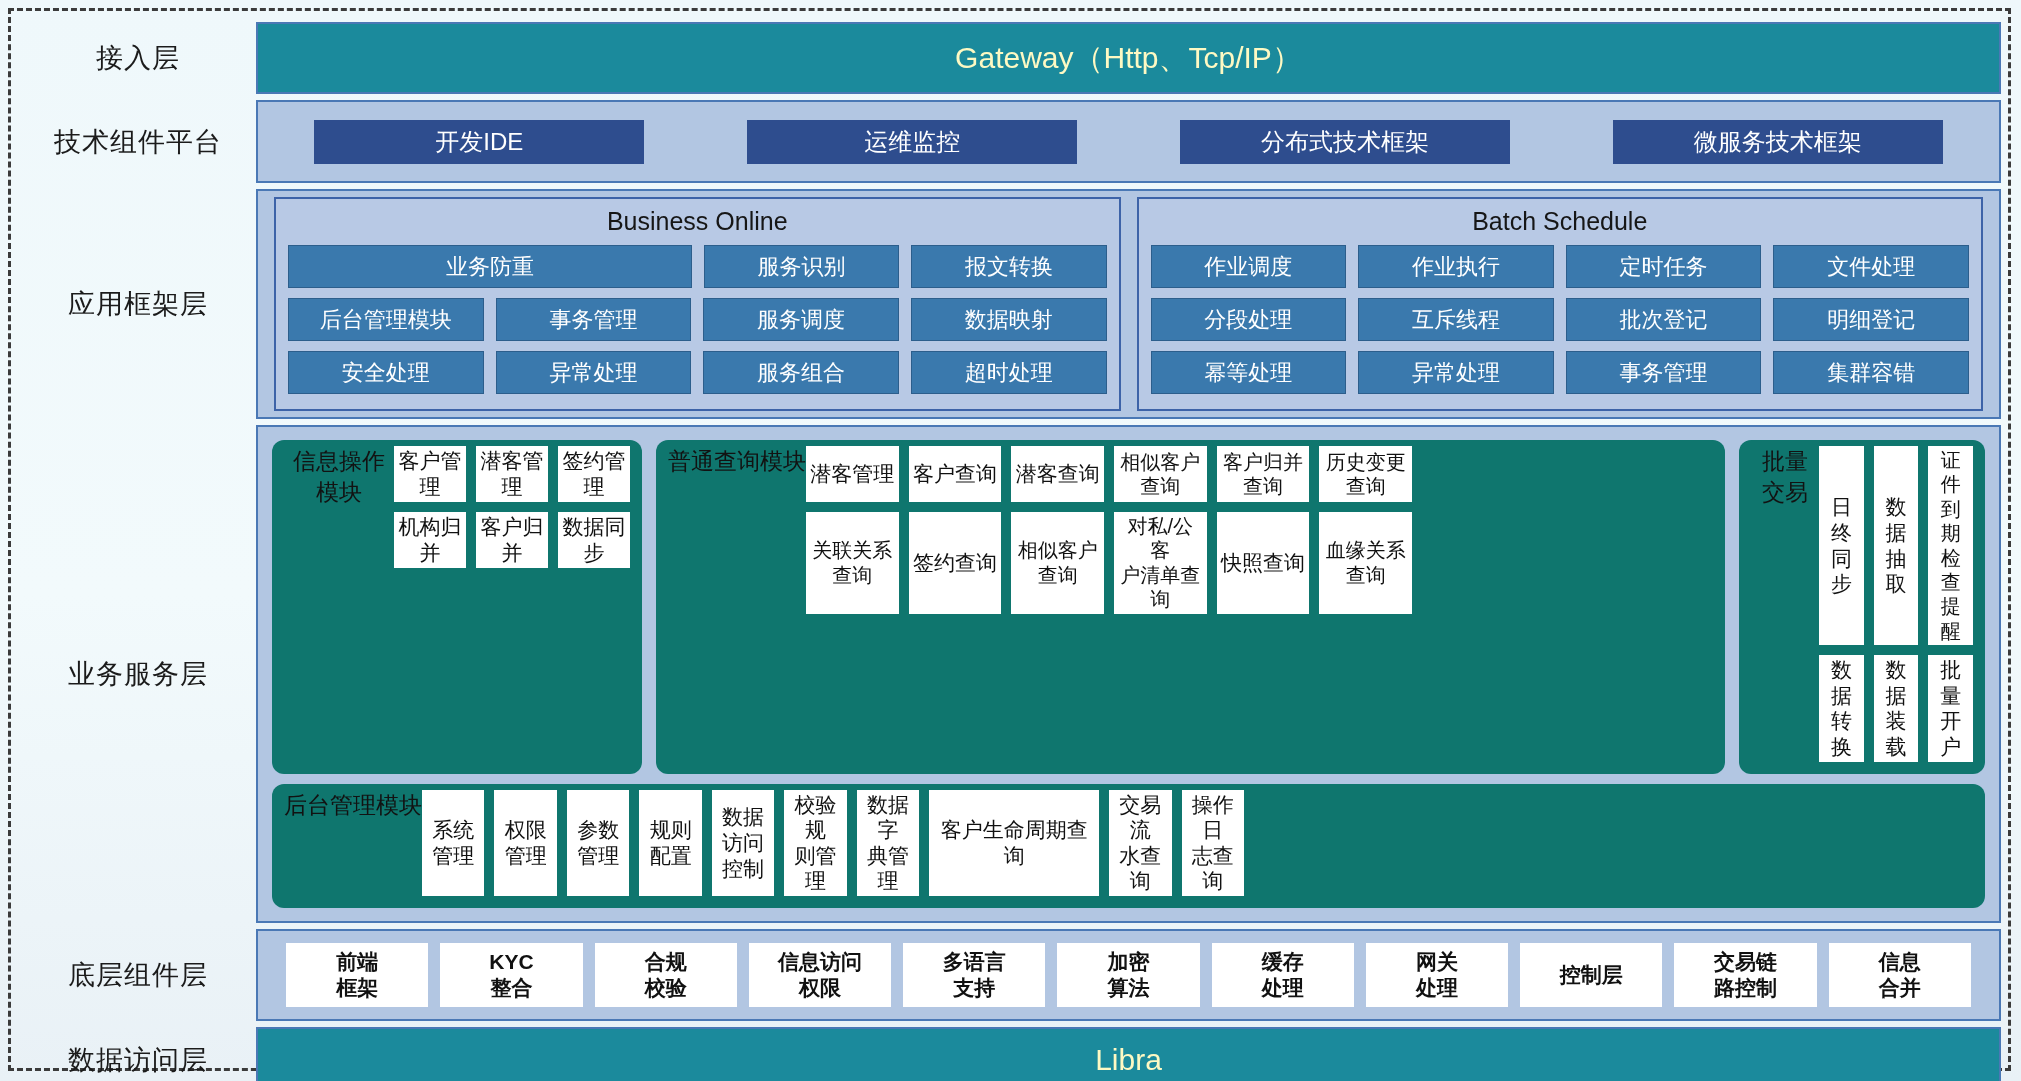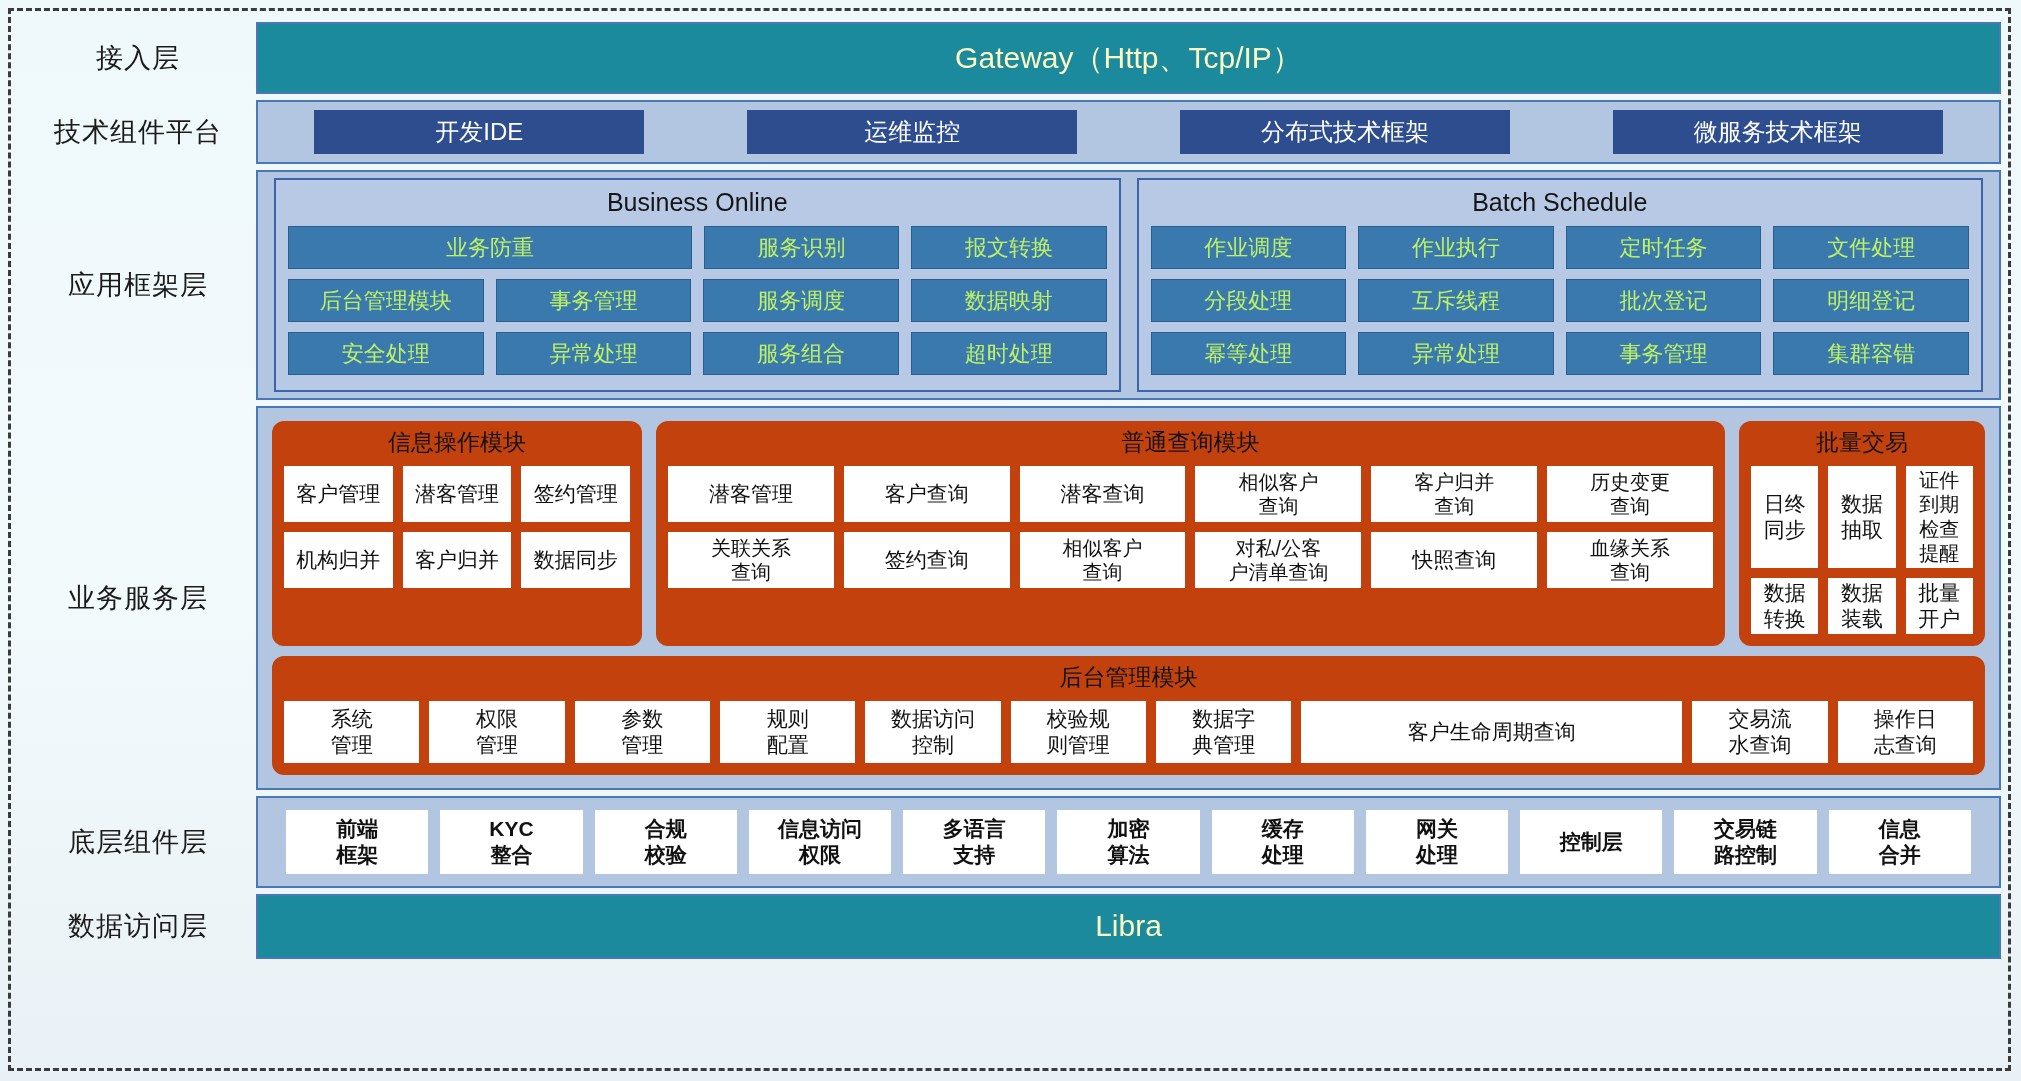--- a/index.html
+++ b/index.html
@@ -61,21 +61,21 @@
 
   
   .tech-panel {
     flex: 1 1 auto;
     background: #b2c6e2;
     border: 2px solid #4a78b5;
     display: flex;
     align-items: center;
     justify-content: space-around;
     padding: 9px 14px;
-    height: 64px;
+    height: 83px;
     gap: 18px;
   }
   .tech-chip {
     flex: 1 1 0;
     background: #2e4d8e;
     color: #fff;
     font-size: 24px;
     display: flex;
     align-items: center;
     justify-content: center;
@@ -104,21 +104,21 @@
     text-align: center;
     font-size: 25px;
     color: #161616;
     margin-bottom: 9px;
   }
   .app-rows { display: flex; flex-direction: column; gap: 10px; }
   .app-row { display: flex; gap: 12px; }
   .fw-chip {
     background: #3a79ad;
     border: 1px solid #2c5e8c;
-    color: #bef264;
+    color: #ffffff;
     font-size: 22px;
     height: 43px;
     display: flex;
     align-items: center;
     justify-content: center;
     flex: 1 1 0;
   }
   .fw-chip.span2 { flex: 2.08 1 0; }
 
   
@@ -126,25 +126,24 @@
     flex: 1 1 auto;
     background: #b2c6e2;
     border: 2px solid #4a78b5;
     display: flex;
     flex-direction: column;
     gap: 10px;
     padding: 13px 14px;
   }
   .svc-top { display: flex; gap: 14px; }
   .svc-group {
-    background: #c2410c;
+    background: #0f766e;
     border-radius: 12px;
     padding: 6px 12px 12px 12px;
     display: flex;
-    flex-direction: column;
   }
   .svc-group.info  { flex: 0 0 370px; }
   .svc-group.query { flex: 1 1 auto; }
   .svc-group.batch { flex: 0 0 246px; }
   .svc-group-title {
     text-align: center;
     font-size: 23px;
     color: #121212;
     margin-bottom: 8px;
   }

